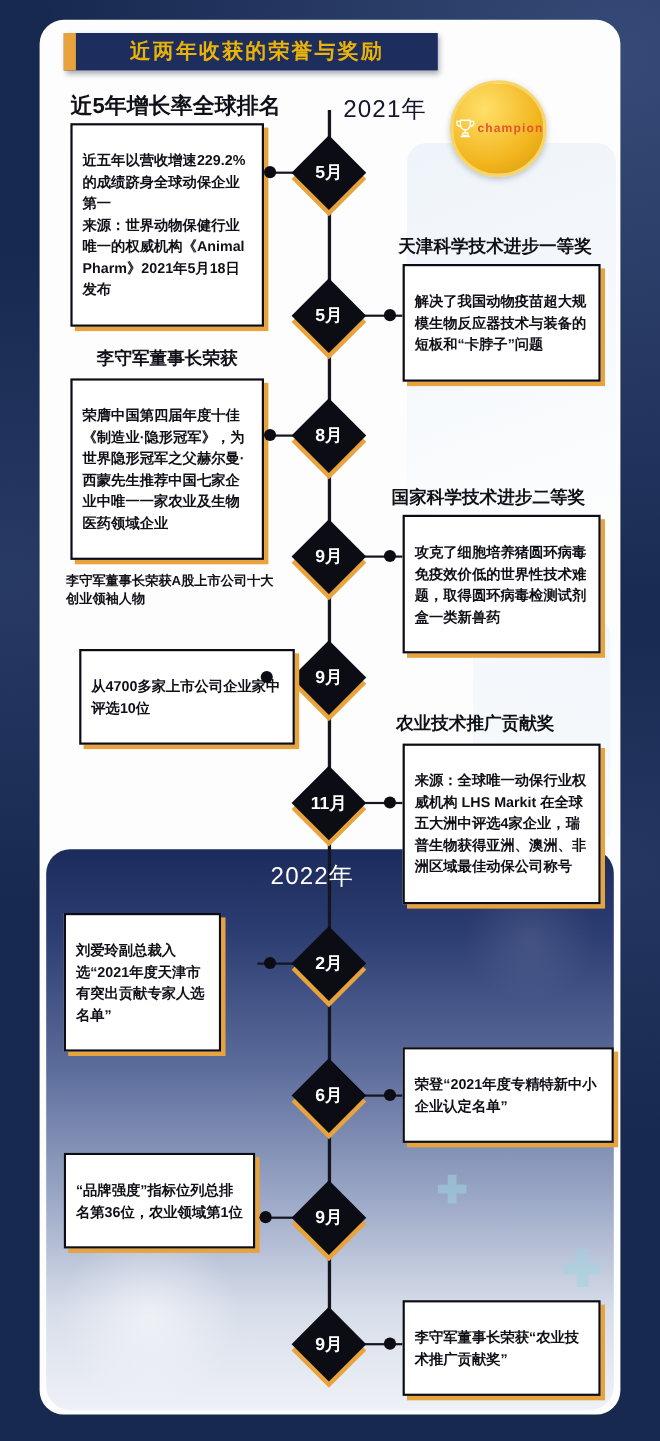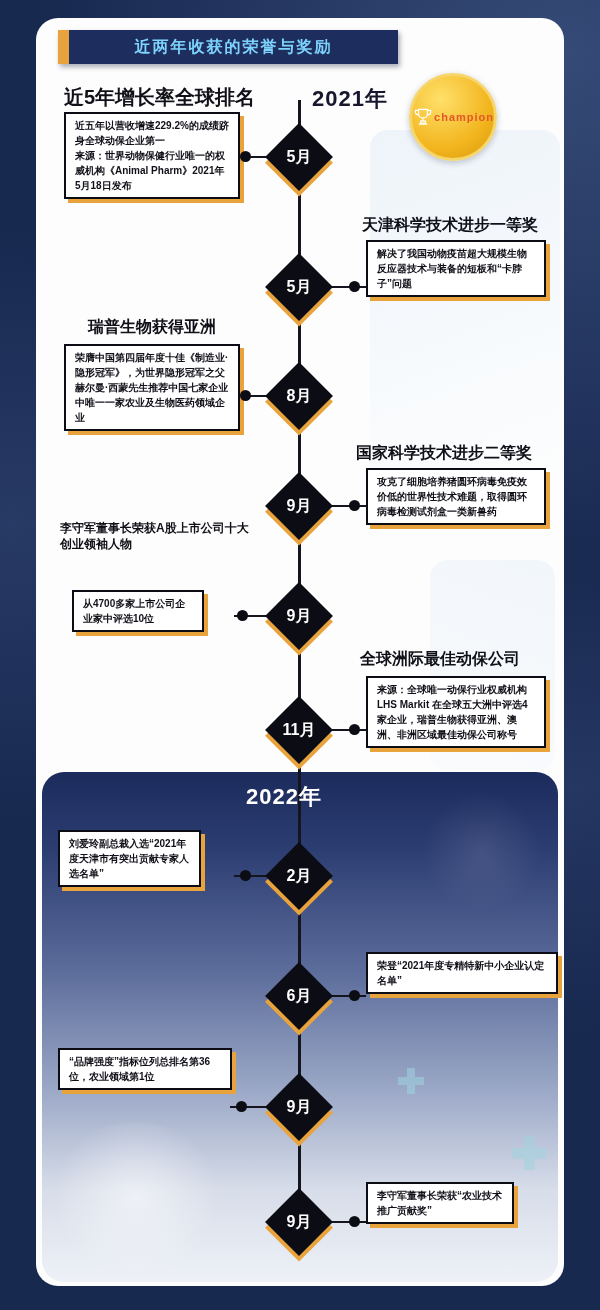--- a/index.html
+++ b/index.html
@@ -16,50 +16,50 @@
          background:#fdfdfd; border-radius:22px; overflow:hidden; }
   .blob{ position:absolute; border-radius:18px; }
   .blob1{ left:334px; top:112px; width:190px; height:360px; opacity:.32;
           background:linear-gradient(160deg,#cfe0f2,#eaf3fb 60%,#ffffff); }
   .blob2{ left:394px; top:542px; width:125px; height:210px; opacity:.28;
           background:linear-gradient(200deg,#d5e5f4,#f0f6fc); }
   .titlebar{ position:absolute; left:58px; top:30px; width:340px; height:34px;
              background:#1d2d5e; display:flex; align-items:center; z-index:6;
              box-shadow:2px 3px 5px rgba(10,20,50,.35); }
   .title-accent{ width:11px; height:34px; background:#e8a33c; flex:0 0 auto; }
-  .title-text{ flex:1; text-align:center; color:#7dd3fc; font-size:16px;
+  .title-text{ flex:1; text-align:center; color:#eab308; font-size:19px;
                font-weight:700; letter-spacing:2px; }
   .badge{ position:absolute; left:409px; top:73px; width:88px; height:88px; border-radius:50%;
           background:radial-gradient(circle at 35% 28%, #ffe06a, #f2b51e 62%, #d79a0c);
           border:3px solid #f6d56a; z-index:6;
           display:flex; flex-direction:row; align-items:center; justify-content:center;
           box-shadow:0 2px 6px rgba(20,30,60,.25); }
   .badge-label{ color:#e2572b; font-size:11px; font-weight:700; letter-spacing:1px; margin-top:-1px; }
-  .year{ position:absolute; font-weight:700; font-size:22px; z-index:6; letter-spacing:1px; }
+  .year{ position:absolute; font-weight:400; font-size:22px; z-index:6; letter-spacing:1px; }
   .y2021{ left:312px; top:84px; color:#16162c; }
   .y2022{ left:42px; top:782px; width:460px; text-align:center; color:#ffffff;padding-left:24px; }
   .timeline{ position:absolute; left:298px; top:100px; width:3px; height:1158px;
              background:#15151f; z-index:2; }
   .panel2022{ position:absolute; left:42px; top:772px; width:516px; height:510px; border-radius:22px;
               background:linear-gradient(180deg,#1b2b5c 0%,#2c3d72 15%,#5a6a99 38%,#9aa7c6 62%,#d7dde9 82%,#eef1f7 100%);
               z-index:1; overflow:hidden; }
   .pblob{ position:absolute; border-radius:50%; }
   .pblob1{ left:380px; top:20px; width:120px; height:120px;
            background:radial-gradient(circle,rgba(255,255,255,.10),transparent 70%); }
   .pblob2{ left:4px; top:350px; width:180px; height:150px;
            background:radial-gradient(circle,rgba(255,255,255,.55),transparent 70%); }
   .cross{ position:absolute; z-index:2; }
   .cross-i{
     background:
       linear-gradient(#9fd4e0,#9fd4e0) center/100% 32% no-repeat,
       linear-gradient(#9fd4e0,#9fd4e0) center/32% 100% no-repeat; }
   .heading{ position:absolute; color:#101018; font-weight:800; z-index:5; line-height:1.35; }
   .box{ position:absolute; background:#ffffff; border:2px solid #0c0c14;
-        box-shadow:4px 4px 0 #e8a33c; padding:4px 9px;
-        font-size:10px; font-weight:700; line-height:1.5; color:#101018;
+        box-shadow:4px 4px 0 #e8a33c; padding:22px 9px;
+        font-size:13px; font-weight:700; line-height:1.5; color:#101018;
         white-space:pre-line; z-index:5; }
   .lead{ position:absolute; height:2px; background:#15151f; z-index:3; }
   .dot{ position:absolute; width:11px; height:11px; border-radius:50%; background:#0c0c14; z-index:5; }
   .diamond{ position:absolute; width:48px; height:48px; background:#0c0c14;
             transform:rotate(45deg); box-shadow:4px 4px 0 #e8a33c; z-index:4;
             display:flex; align-items:center; justify-content:center; }
   .dtext{ transform:rotate(-45deg); color:#ffffff; font-size:16px; font-weight:700; white-space:nowrap; }
 </style>
 </head>
 <body>
@@ -112,45 +112,45 @@
   </div>
 
   <div class="heading" style="left:362px;top:214px;width:190px;font-size:16px">天津科学技术进步一等奖</div>
   <div class="box" style="left:366px;top:240px;width:180px">解决了我国动物疫苗超大规模生物反应器技术与装备的短板和“卡脖子”问题</div>
   <div class="lead" style="left:300px;top:286px;width:66px"></div>
   <div class="dot" style="left:349px;top:281px"></div>
   <div class="diamond" style="left:275px;top:263px">
     <span class="dtext">5月</span>
   </div>
 
-  <div class="heading" style="left:88px;top:316px;width:160px;font-size:16px">瑞普生物获得亚洲</div>
+  <div class="heading" style="left:88px;top:316px;width:160px;font-size:16px">李守军董事长荣获</div>
   <div class="box" style="left:64px;top:344px;width:176px">荣膺中国第四届年度十佳《制造业·隐形冠军》，为世界隐形冠军之父赫尔曼·西蒙先生推荐中国七家企业中唯一一家农业及生物医药领域企业</div>
   <div class="lead" style="left:238px;top:395px;width:62px"></div>
   <div class="dot" style="left:240px;top:390px"></div>
   <div class="diamond" style="left:275px;top:372px">
     <span class="dtext">8月</span>
   </div>
 
   <div class="heading" style="left:356px;top:442px;width:200px;font-size:16px">国家科学技术进步二等奖</div>
   <div class="box" style="left:366px;top:468px;width:180px">攻克了细胞培养猪圆环病毒免疫效价低的世界性技术难题，取得圆环病毒检测试剂盒一类新兽药</div>
   <div class="lead" style="left:300px;top:505px;width:66px"></div>
   <div class="dot" style="left:349px;top:500px"></div>
   <div class="diamond" style="left:275px;top:482px">
     <span class="dtext">9月</span>
   </div>
 
   <div class="heading" style="left:60px;top:520px;width:196px;font-size:12px">李守军董事长荣获A股上市公司十大创业领袖人物</div>
-  <div class="box" style="left:72px;top:590px;width:132px">从4700多家上市公司企业家中评选10位</div>
+  <div class="box" style="left:72px;top:590px;width:196px">从4700多家上市公司企业家中评选10位</div>
   <div class="lead" style="left:234px;top:615px;width:66px"></div>
   <div class="dot" style="left:237px;top:610px"></div>
   <div class="diamond" style="left:275px;top:592px">
     <span class="dtext">9月</span>
   </div>
 
-  <div class="heading" style="left:360px;top:648px;width:190px;font-size:16px">全球洲际最佳动保公司</div>
+  <div class="heading" style="left:360px;top:648px;width:190px;font-size:16px">农业技术推广贡献奖</div>
   <div class="box" style="left:366px;top:676px;width:180px">来源：全球唯一动保行业权威机构 LHS Markit 在全球五大洲中评选4家企业，瑞普生物获得亚洲、澳洲、非洲区域最佳动保公司称号</div>
   <div class="lead" style="left:300px;top:729px;width:66px"></div>
   <div class="dot" style="left:349px;top:724px"></div>
   <div class="diamond" style="left:275px;top:706px">
     <span class="dtext">11月</span>
   </div>
 
   <div class="box" style="left:58px;top:830px;width:143px">刘爱玲副总裁入选“2021年度天津市有突出贡献专家人选名单”</div>
   <div class="lead" style="left:234px;top:875px;width:66px"></div>
   <div class="dot" style="left:240px;top:870px"></div>
@@ -165,20 +165,20 @@
     <span class="dtext">6月</span>
   </div>
 
   <div class="box" style="left:58px;top:1048px;width:174px">“品牌强度”指标位列总排名第36位，农业领域第1位</div>
   <div class="lead" style="left:230px;top:1106px;width:70px"></div>
   <div class="dot" style="left:236px;top:1101px"></div>
   <div class="diamond" style="left:275px;top:1083px">
     <span class="dtext">9月</span>
   </div>
 
-  <div class="box" style="left:366px;top:1182px;width:148px">李守军董事长荣获“农业技术推广贡献奖”</div>
+  <div class="box" style="left:366px;top:1182px;width:180px">李守军董事长荣获“农业技术推广贡献奖”</div>
   <div class="lead" style="left:300px;top:1221px;width:66px"></div>
   <div class="dot" style="left:349px;top:1216px"></div>
   <div class="diamond" style="left:275px;top:1198px">
     <span class="dtext">9月</span>
   </div>
 
 </div>
 
 </body></html>

